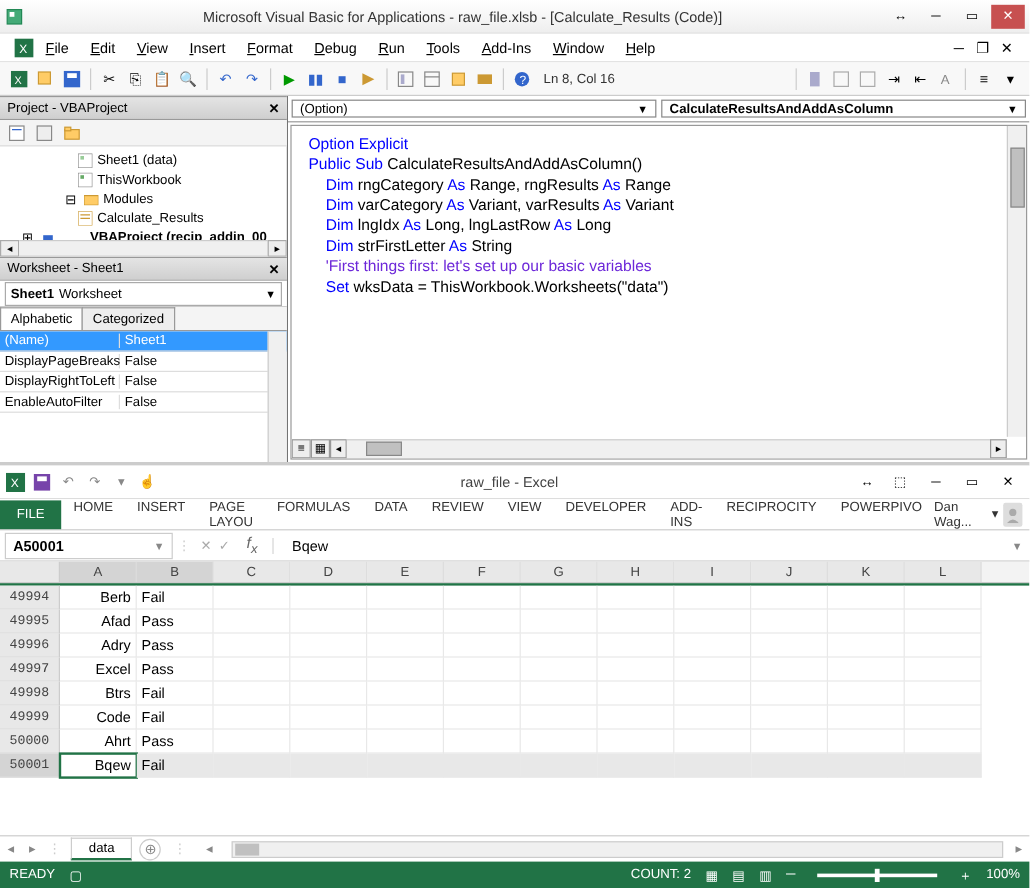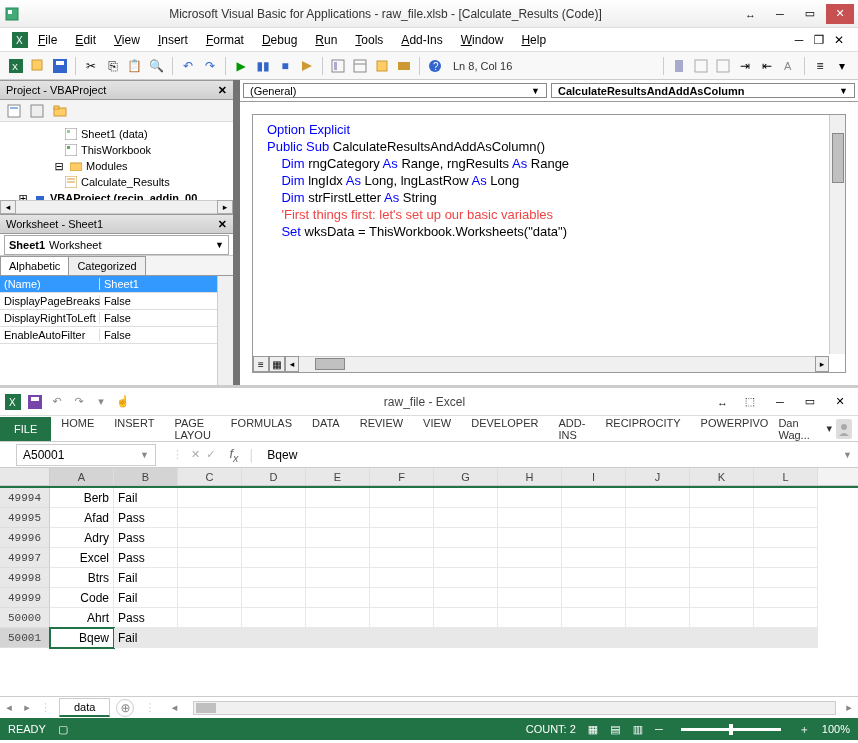--- a/index.html
+++ b/index.html
@@ -14,68 +14,68 @@
 .menubar .mgroup { display:flex; gap:2px; }
 .menubar .mitem { padding:2px 8px; font-size:12px; }
 .menubar .mitem u { text-decoration:underline; }
 .childbtns { margin-left:auto; display:flex; }
 .childbtns span { width:18px; height:14px; display:flex; align-items:center; justify-content:center; font-size:12px; margin-left:2px; }
 .toolbar { height:28px; display:flex; align-items:center; padding:0 6px; gap:2px; border-bottom:1px solid #ccc; background:#f8f8f8; }
 .tbtn { width:20px; height:20px; display:flex; align-items:center; justify-content:center; font-size:12px; border-radius:2px; }
 .sep { width:1px; height:18px; background:#ccc; margin:0 3px; }
 .status-text { font-size:11px; color:#333; margin-left:6px; }
 .vba-body { flex:1; display:flex; overflow:hidden; }
-.vba-left { width:240px; display:flex; flex-direction:column; border-right:7px solid #737373; }
+.vba-left { width:240px; display:flex; flex-direction:column; border-right:1px solid #737373; }
 .pane-title { height:20px; background:linear-gradient(#e4e4e4,#cfcfcf); display:flex; align-items:center; padding:0 6px; font-size:11px; border-top:1px solid #999; border-bottom:1px solid #999; }
 .pane-title .x { margin-left:auto; font-weight:bold; cursor:pointer; }
 .pane-tb { height:22px; display:flex; align-items:center; padding:0 4px; gap:3px; background:#f4f4f4; border-bottom:1px solid #ddd; }
 .tree { padding:4px 0 4px 4px; font-size:11px; height:92px; overflow:hidden; position:relative; }
 .tree .node { display:flex; align-items:center; padding:1px 0; white-space:nowrap; }
 .tree .ind1 { padding-left:48px; }
 .tree .ind2 { padding-left:60px; }
 .tree .nicon { width:14px; height:14px; margin-right:3px; display:inline-flex; align-items:center; justify-content:center; }
-.tree .bold { font-weight:bold; }
+.tree .bold { font-weight:bold;margin-left:25px; }
 .tree-bottom { position:absolute; bottom:0; left:0; right:0; display:flex; align-items:center; }
 .tree-bottom .sb { width:16px; height:14px; border:1px solid #aaa; background:#eee; display:flex; align-items:center; justify-content:center; font-size:9px; }
 .tree-bottom .track { flex:1; height:14px; background:#f0f0f0; border-top:1px solid #ccc; border-bottom:1px solid #ccc; }
 .pane-tb2 { height:22px; display:flex; align-items:center; padding:0 4px; background:#fff; border-bottom:1px solid #ccc; }
 .tabs { display:flex; border-bottom:1px solid #999; background:#f4f4f4; }
 .tabs .tab { padding:3px 8px; font-size:11px; border:1px solid #999; border-bottom:none; background:#fff; margin-right:-1px; }
 .tabs .tab.inactive { background:#eee; }
 .props { flex:1; overflow:hidden; position:relative; }
 .prow { display:flex; font-size:11px; height:17px; align-items:center; border-bottom:1px solid #ddd; }
 .prow .pname { width:100px; padding-left:4px; border-right:1px solid #ddd; }
 .prow .pval { flex:1; padding-left:4px; }
 .prow.sel { background:#3399ff; color:#fff; }
 .vba-right { flex:1; display:flex; flex-direction:column; background:#fff; }
 .dd-row { height:22px; display:flex; padding:3px; gap:4px; border-bottom:1px solid #999; }
 .dd { flex:1; border:1px solid #888; background:#fff; display:flex; align-items:center; padding:0 6px; font-size:11px; }
 .dd .arrow { margin-left:auto; font-size:9px; }
-.code-area { flex:1; position:relative; font-family:Consolas,monospace; font-size:13px; padding:6px 0 0 14px; overflow:hidden; border:1px solid #999; margin:12px; }
+.code-area { flex:1; position:relative; font-family:Consolas,monospace; font-size:13px; padding:6px 0 0 14px; overflow:hidden; border:1px solid #999; margin:2px; }
 .code-area .line { white-space:pre; line-height:17px; }
 .kw { color:#0000ff; }
-.cm { color:#ef4444; }
+.cm { color:#6d28d9; }
 .vsb { position:absolute; right:0; top:0; bottom:18px; width:16px; background:#f0f0f0; border-left:1px solid #ccc; }
 .vsb .thumb { width:12px; height:50px; background:#c0c0c0; margin:18px auto 0; border:1px solid #888; }
 .hsb-row { position:absolute; bottom:0; left:0; right:16px; height:16px; display:flex; }
 .hsb-row .vw { width:16px; height:16px; border:1px solid #999; background:#eee; display:flex; align-items:center; justify-content:center; font-size:10px; }
 .hsb-row .track { flex:1; background:#f0f0f0; border-top:1px solid #ccc; }
 .hsb-row .thumb { width:30px; height:12px; background:#c0c0c0; margin:1px 0 0 16px; border:1px solid #888; }
 .excel-window { height:352px; display:flex; flex-direction:column; }
 .ex-titlebar { height:28px; background:#fff; display:flex; align-items:center; padding:0 4px; border-bottom:1px solid #ddd; }
 .qat { display:flex; gap:4px; align-items:center; }
 .qat .qbtn { width:18px; height:18px; display:flex; align-items:center; justify-content:center; }
 .ex-title { flex:1; text-align:center; font-size:12px; color:#444; }
 .ribbon-tabs { height:26px; display:flex; align-items:center; background:#fff; border-bottom:1px solid #ccc; padding-right:6px; }
 .rtab { padding:4px 10px; font-size:11px; color:#333; }
 .rtab.file { background:#217346; color:#fff; padding:6px 14px; font-weight:normal; }
 .user { margin-left:auto; font-size:11px; color:#333; display:flex; align-items:center; gap:4px; }
 .avatar { width:20px; height:20px; background:#ddd; border-radius:2px; display:flex; align-items:center; justify-content:center; }
 .formula-bar { height:26px; display:flex; align-items:center; border-bottom:1px solid #ccc; }
-.namebox { width:140px; height:22px; border:1px solid #ccc; margin:0 16px; padding:0 6px; font-size:12px; display:flex; align-items:center; }
+.namebox { width:140px; height:22px; border:1px solid #ccc; margin:0 4px; padding:0 6px; font-size:12px; display:flex; align-items:center;font-weight:bold; }
 .namebox .dd-ar { margin-left:auto; font-size:9px; color:#888; }
 .fb-btns { display:flex; gap:6px; padding:0 8px; color:#aaa; }
 .fx { font-style:italic; font-size:13px; color:#666; padding:0 6px; }
 .fb-input { flex:1; font-size:12px; padding:0 8px; }
 .grid-wrap { flex:1; display:flex; flex-direction:column; overflow:hidden; }
 .col-headers { display:flex; height:18px; background:#f3f3f3; border-bottom:1px solid #ccc; }
 .corner { width:50px; border-right:1px solid #ccc; background:#e8e8e8; }
 .ch { width:64px; text-align:center; font-size:11px; border-right:1px solid #ddd; display:flex; align-items:center; justify-content:center; color:#444; background:#e8e8e8; }
 .ch.sel { background:#d4d4d4; }
 .rows { flex:1; overflow:hidden; position:relative; }
@@ -349,34 +349,35 @@
             <span class="pname">EnableAutoFilter</span>
             <span class="pval">False</span>
           </div>
           <div style="position: absolute; right: 0px; top: 0px; bottom: 0px; width: 16px; background: rgb(240, 240, 240); border-left: 1px solid rgb(204, 204, 204);"></div>
         </div>
     </div>
 
     <div class="vba-right">
       <div class="dd-row">
         <div class="dd">
-          <span>(General)</span>
+          <span>(Option)</span>
             <span class="arrow">▼</span>
         </div>
         <div class="dd">
           <b>CalculateResultsAndAddAsColumn</b>
             <span class="arrow">▼</span>
         </div>
       </div>
       <div class="code-area">
         <div id="code-lines">
             <div class="line"><span class="kw">Option </span><span class="kw">Explicit</span></div>
             <div class="line"><span class="kw">Public Sub </span><span>CalculateResultsAndAddAsColumn()</span></div>
             <div class="line"><span></span></div>
             <div class="line"><span>    </span><span class="kw">Dim </span><span>rngCategory </span><span class="kw">As </span><span>Range, rngResults </span><span class="kw">As </span><span>Range</span></div>
+            <div class="line"><span>    </span><span class="kw">Dim </span><span>varCategory </span><span class="kw">As </span><span>Variant, varResults </span><span class="kw">As </span><span>Variant</span></div>
             <div class="line"><span>    </span><span class="kw">Dim </span><span>lngIdx </span><span class="kw">As </span><span>Long, lngLastRow </span><span class="kw">As </span><span>Long</span></div>
             <div class="line"><span>    </span><span class="kw">Dim </span><span>strFirstLetter </span><span class="kw">As </span><span>String</span></div>
             <div class="line"><span></span></div>
             <div class="line"><span>    </span><span class="cm">'First things first: let's set up our basic variables</span></div>
             <div class="line"><span>    </span><span class="kw">Set </span><span>wksData = ThisWorkbook.Worksheets("data")</span></div>
           </div>
         <div class="vsb">
           <div class="thumb"></div>
         </div>
         <div class="hsb-row">

